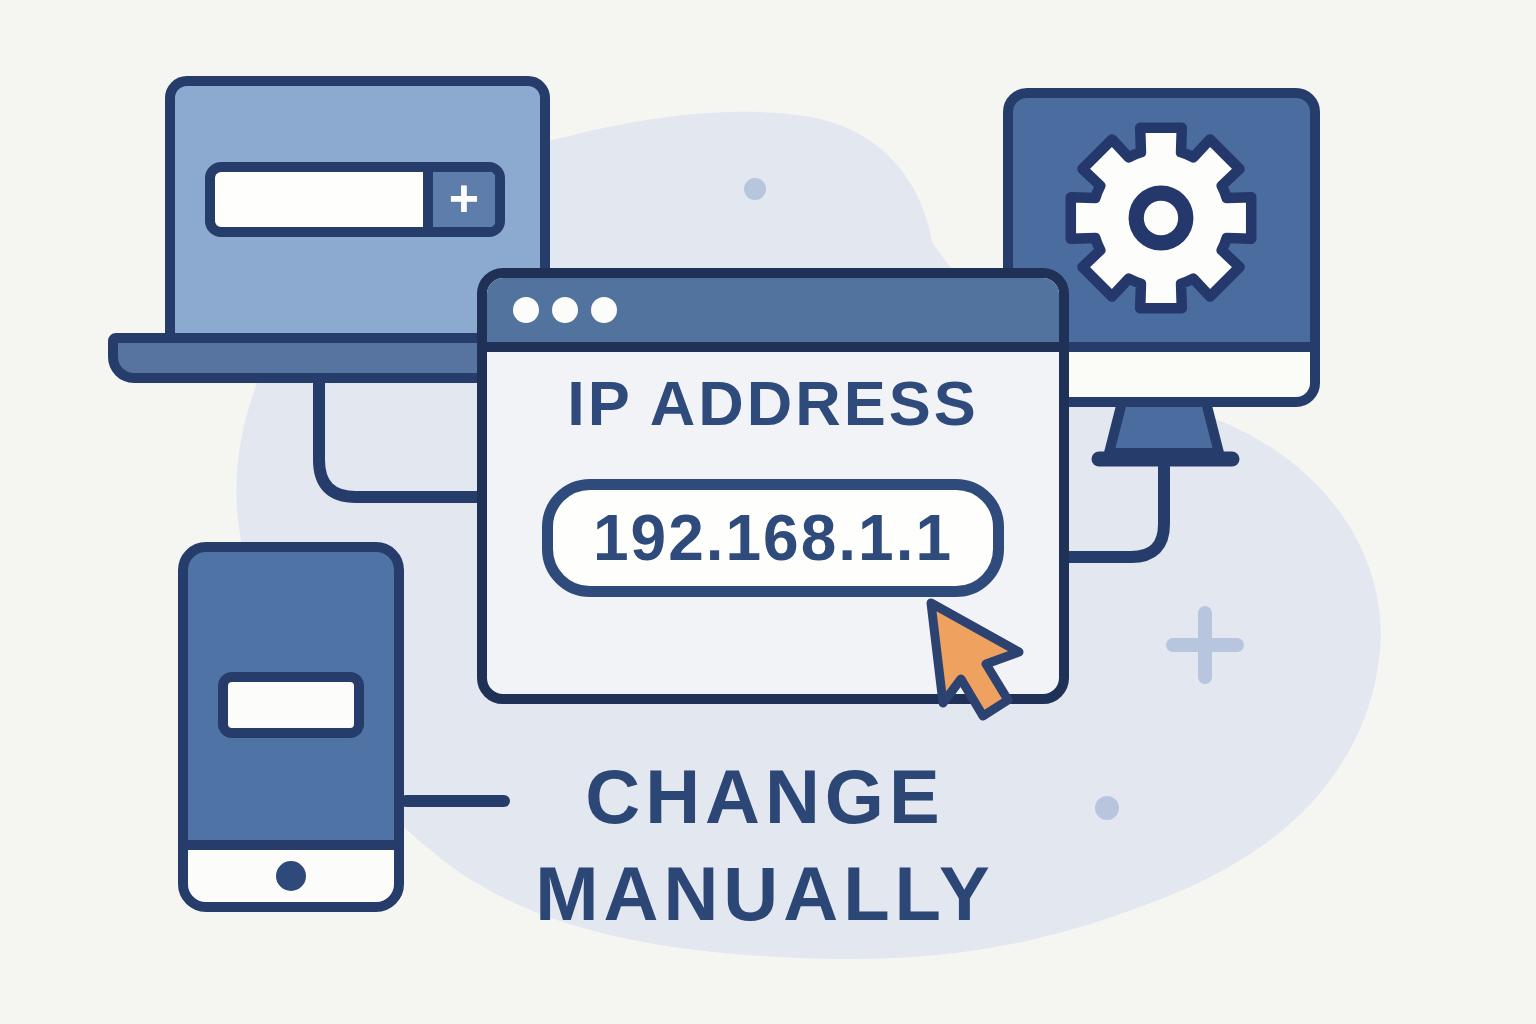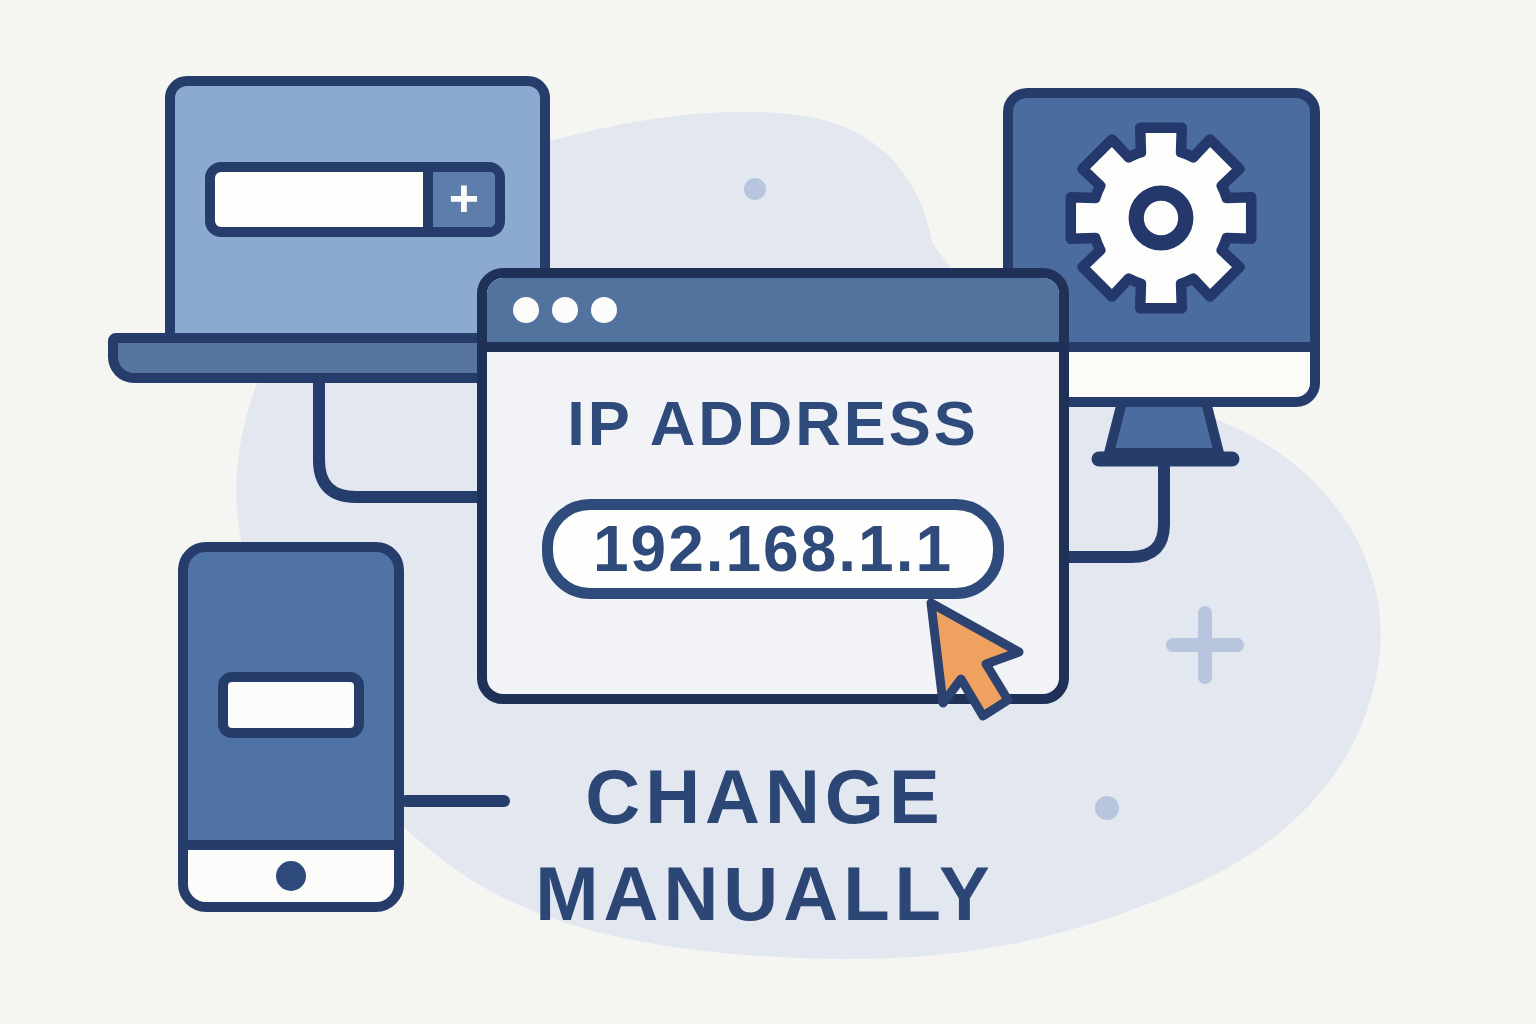--- a/index.html
+++ b/index.html
@@ -78,26 +78,26 @@
     left:477px;top:268px;width:592px;height:436px;
     background:#f1f3f6;border:10px solid #1f3157;border-radius:26px;
     box-sizing:border-box;overflow:hidden;z-index:4;
   }
   .titlebar{
     height:64px;background:#53739f;border-bottom:10px solid #1f3157;
     display:flex;align-items:center;padding-left:26px;gap:13px;
   }
   .traffic-dot{width:26px;height:26px;border-radius:50%;background:#fcfcfa;}
   .window-title{
-    margin-top:40px;text-align:center;
+    margin-top:20px;text-align:center;
     font-size:63px;font-weight:bold;letter-spacing:3px;color:#2f4b7c;
     line-height:1;
   }
   .ip-field{
-    margin:44px auto 0;width:462px;height:100px;
+    margin:44px auto 0;width:462px;height:118px;
     background:#fefefc;border:11px solid #2f4b7c;border-radius:48px;
     box-sizing:border-box;
     display:flex;align-items:center;justify-content:center;
   }
   .ip-value{
     font-size:64px;font-weight:bold;letter-spacing:2px;color:#2f4b7c;
     line-height:1;
   }
 
   

